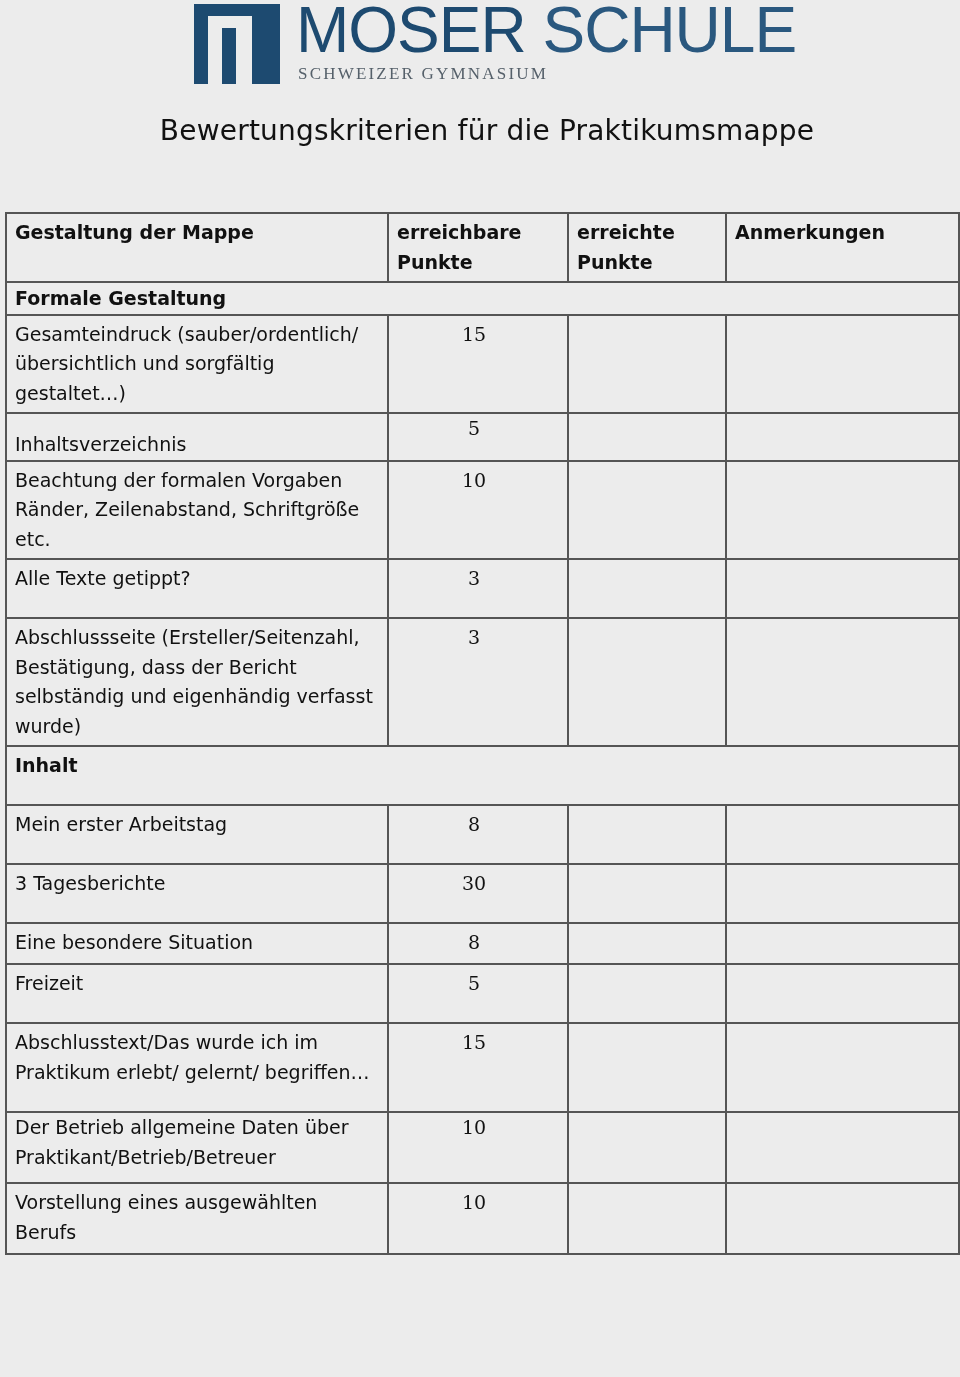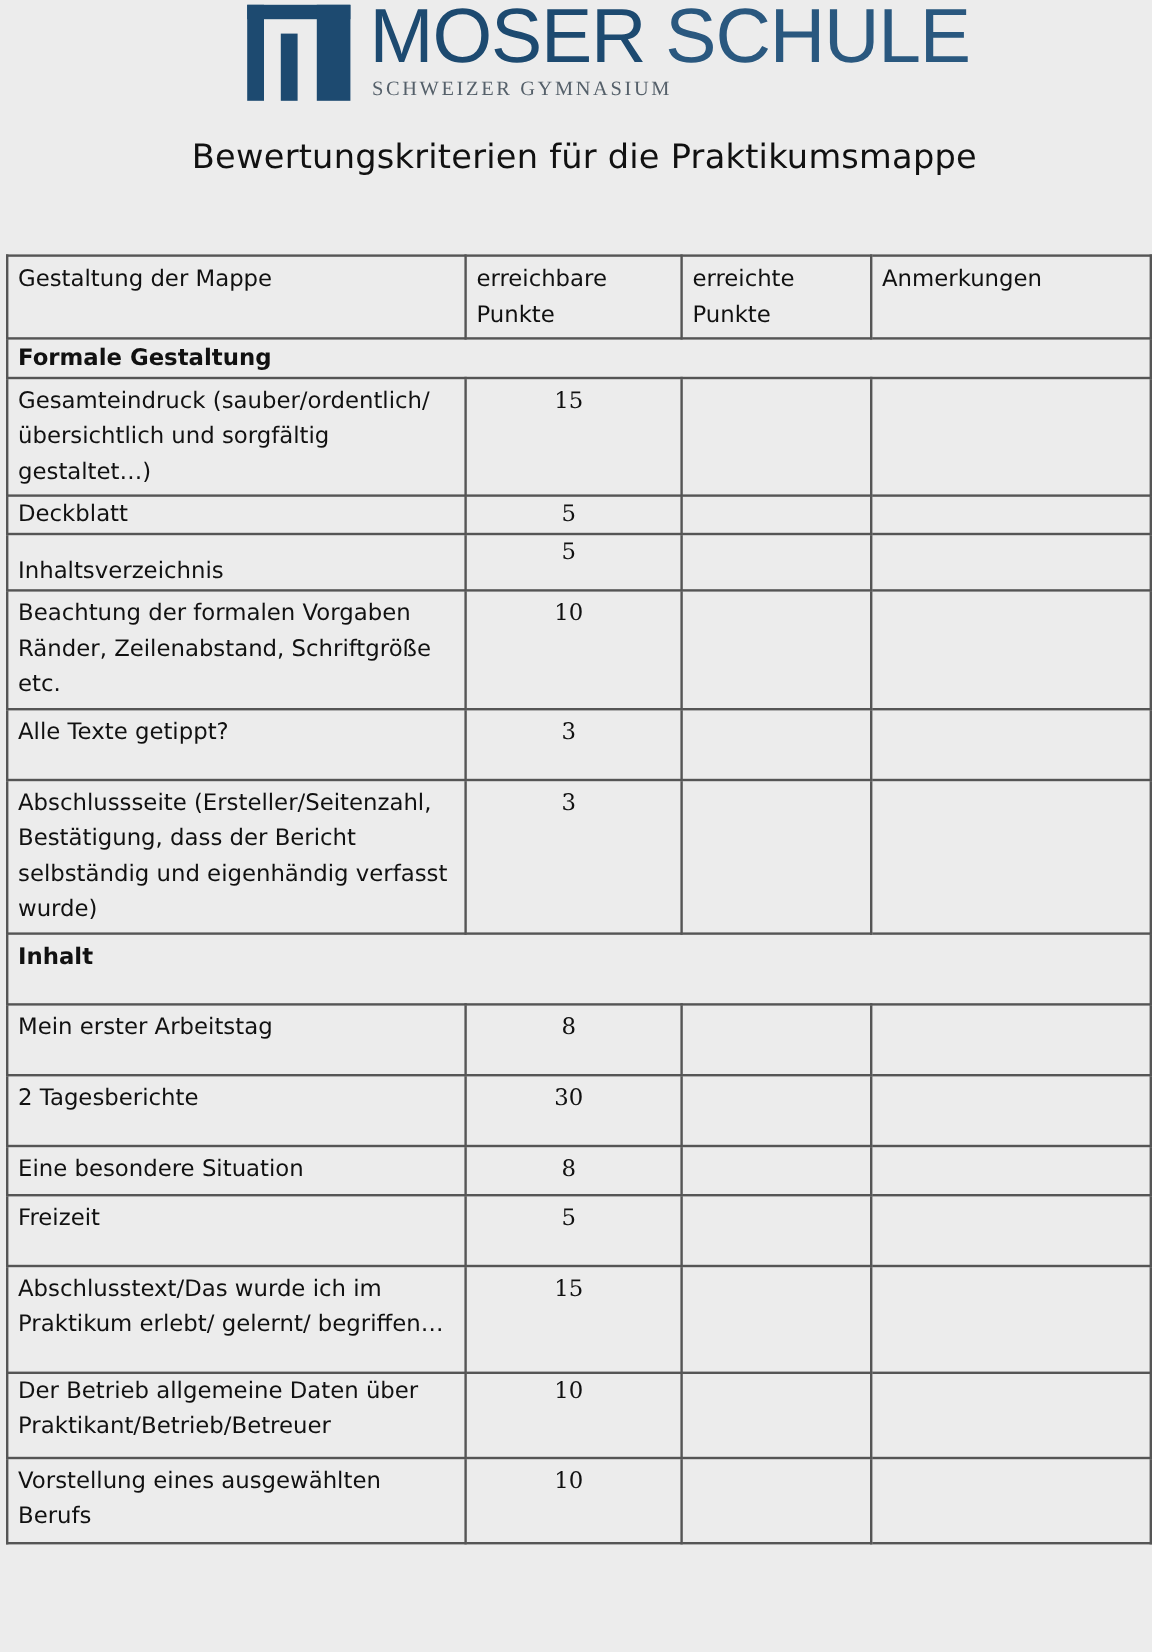--- a/index.html
+++ b/index.html
@@ -4,21 +4,21 @@
   <style>
     html, body { margin: 0; padding: 0; }
     body {
       width: 960px; height: 1377px; overflow: hidden;
       background: #ececec;
       font-family: "DejaVu Sans", sans-serif;
       color: #111;
       position: relative;
     }
     .logo {
-      position: absolute; left: 206px; top: 4px; height: 80px; width: 600px;
+      position: absolute; left: 194px; top: 4px; height: 80px; width: 600px;
     }
     .logo-mark { position: absolute; left: 0; top: 0; width: 86px; height: 80px; }
     .logo-mark .bar { position: absolute; background: #1d4a70; }
     .logo-name {
       position: absolute; left: 102px; top: -6px;
       font-family: "Liberation Sans", sans-serif;
       font-size: 64px; letter-spacing: -1px; color: #1d4a70; white-space: nowrap;
       line-height: 1;
     }
     .logo-name .bold { font-weight: normal; }
@@ -36,21 +36,21 @@
     table.crit {
       position: absolute; left: 5px; top: 212px;
       width: 953px; border-collapse: collapse; table-layout: fixed;
       font-size: 19px;
     }
     table.crit td {
       border: 2px solid #555; vertical-align: top;
       padding: 4px 8px; line-height: 29.5px;
     }
     table.crit td.pts { text-align: center; padding-right: 8px; padding-left: 0; font-family: "DejaVu Serif", serif; font-size: 19px; margin-top: 36px; }
-    .hdr td { font-weight: normal; border-radius: 29px; }
+    .hdr td { font-weight: bold; border-radius: 29px; }
     .section td { font-weight: bold; }
     .section-inhalt td { vertical-align: bottom; }
   </style>
 </head>
 <body>
 
 <div class="logo">
   <div class="logo-mark">
     <div class="bar" style="left:0;top:0;width:86px;height:12px;"></div>
     <div class="bar" style="left:0;top:0;width:14px;height:80px;"></div>
@@ -85,26 +85,20 @@
     <td colspan="4" style="padding-top:1px;padding-bottom:0">Formale Gestaltung</td>
   </tr>
 
   <tr style="height:89px">
     <td>Gesamteindruck (sauber/ordentlich/übersichtlich und sorgfältig gestaltet…)</td>
     <td class="pts">15</td>
     <td></td>
     <td></td>
   </tr>
   <tr style="height:30px">
-    <td style="padding-top:0;padding-bottom:0">Deckblatt</td>
-    <td class="pts" style="padding-top:0;padding-bottom:0">5</td>
-    <td></td>
-    <td></td>
-  </tr>
-  <tr style="height:30px">
     <td style="padding-top:16px;padding-bottom:0">Inhaltsverzeichnis</td>
     <td class="pts" style="padding-top:0;padding-bottom:0">5</td>
     <td></td>
     <td></td>
   </tr>
   <tr style="height:89px">
     <td>Beachtung der formalen Vorgaben Ränder, Zeilenabstand, Schriftgröße etc.</td>
     <td class="pts">10</td>
     <td></td>
     <td></td>
@@ -126,21 +120,21 @@
     <td colspan="4" style="padding-bottom:0">Inhalt</td>
   </tr>
 
   <tr style="height:59px">
     <td>Mein erster Arbeitstag</td>
     <td class="pts">8</td>
     <td></td>
     <td></td>
   </tr>
   <tr style="height:59px">
-    <td>2 Tagesberichte</td>
+    <td>3 Tagesberichte</td>
     <td class="pts">30</td>
     <td></td>
     <td></td>
   </tr>
   <tr style="height:41px">
     <td>Eine besondere Situation</td>
     <td class="pts">8</td>
     <td></td>
     <td></td>
   </tr>

